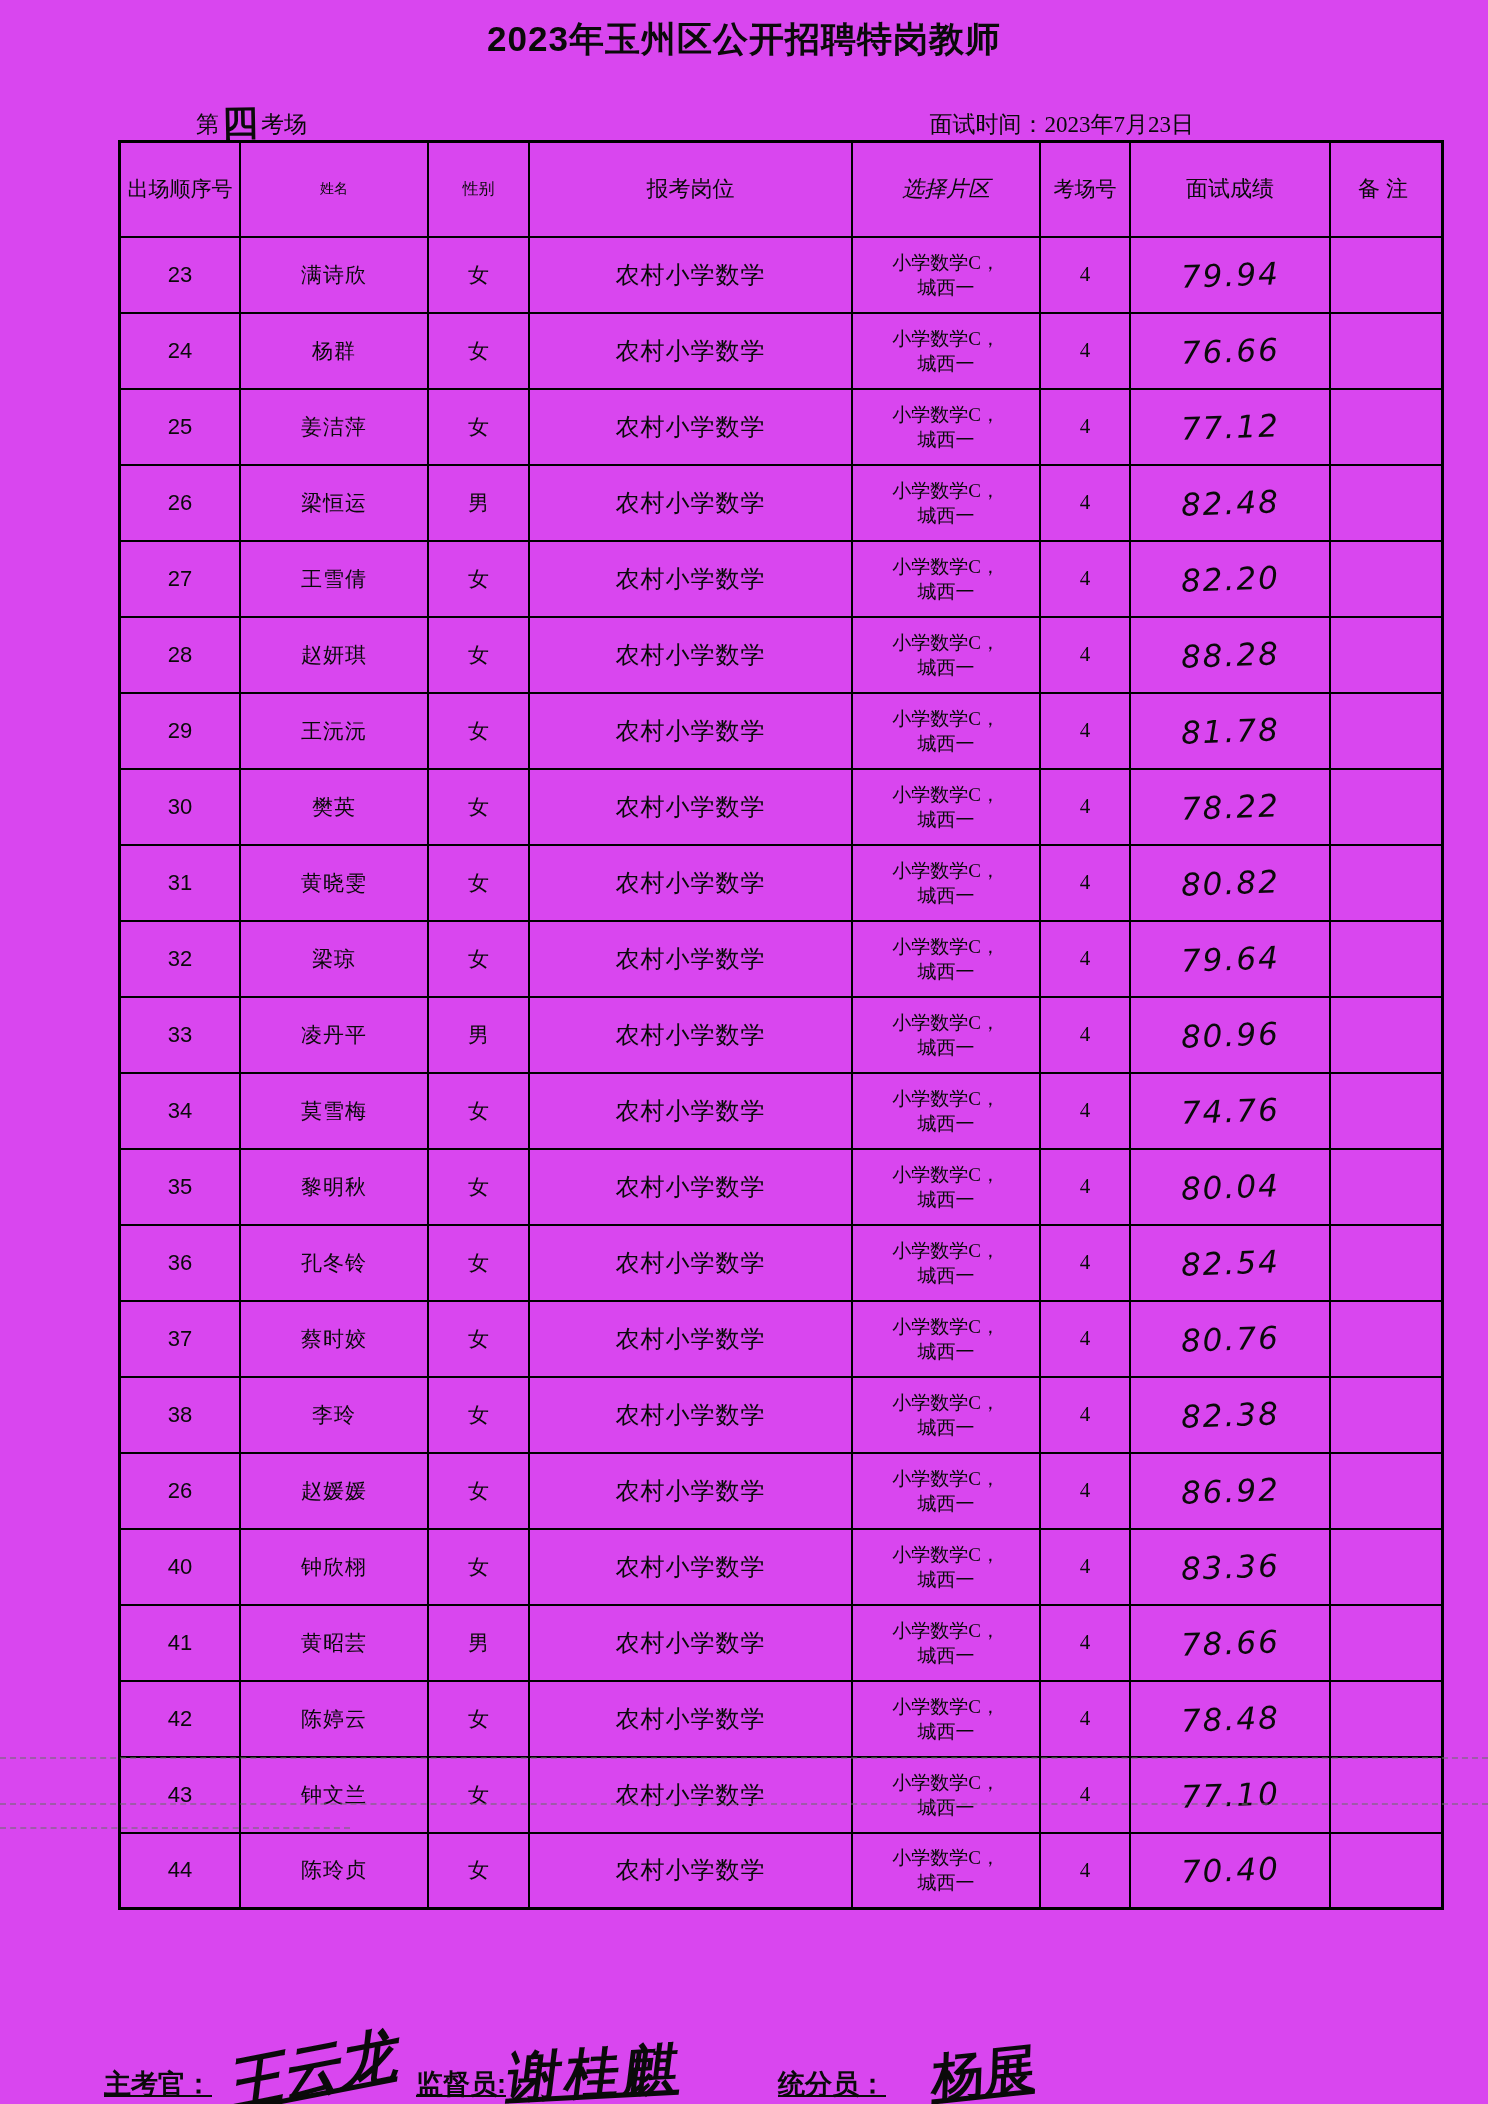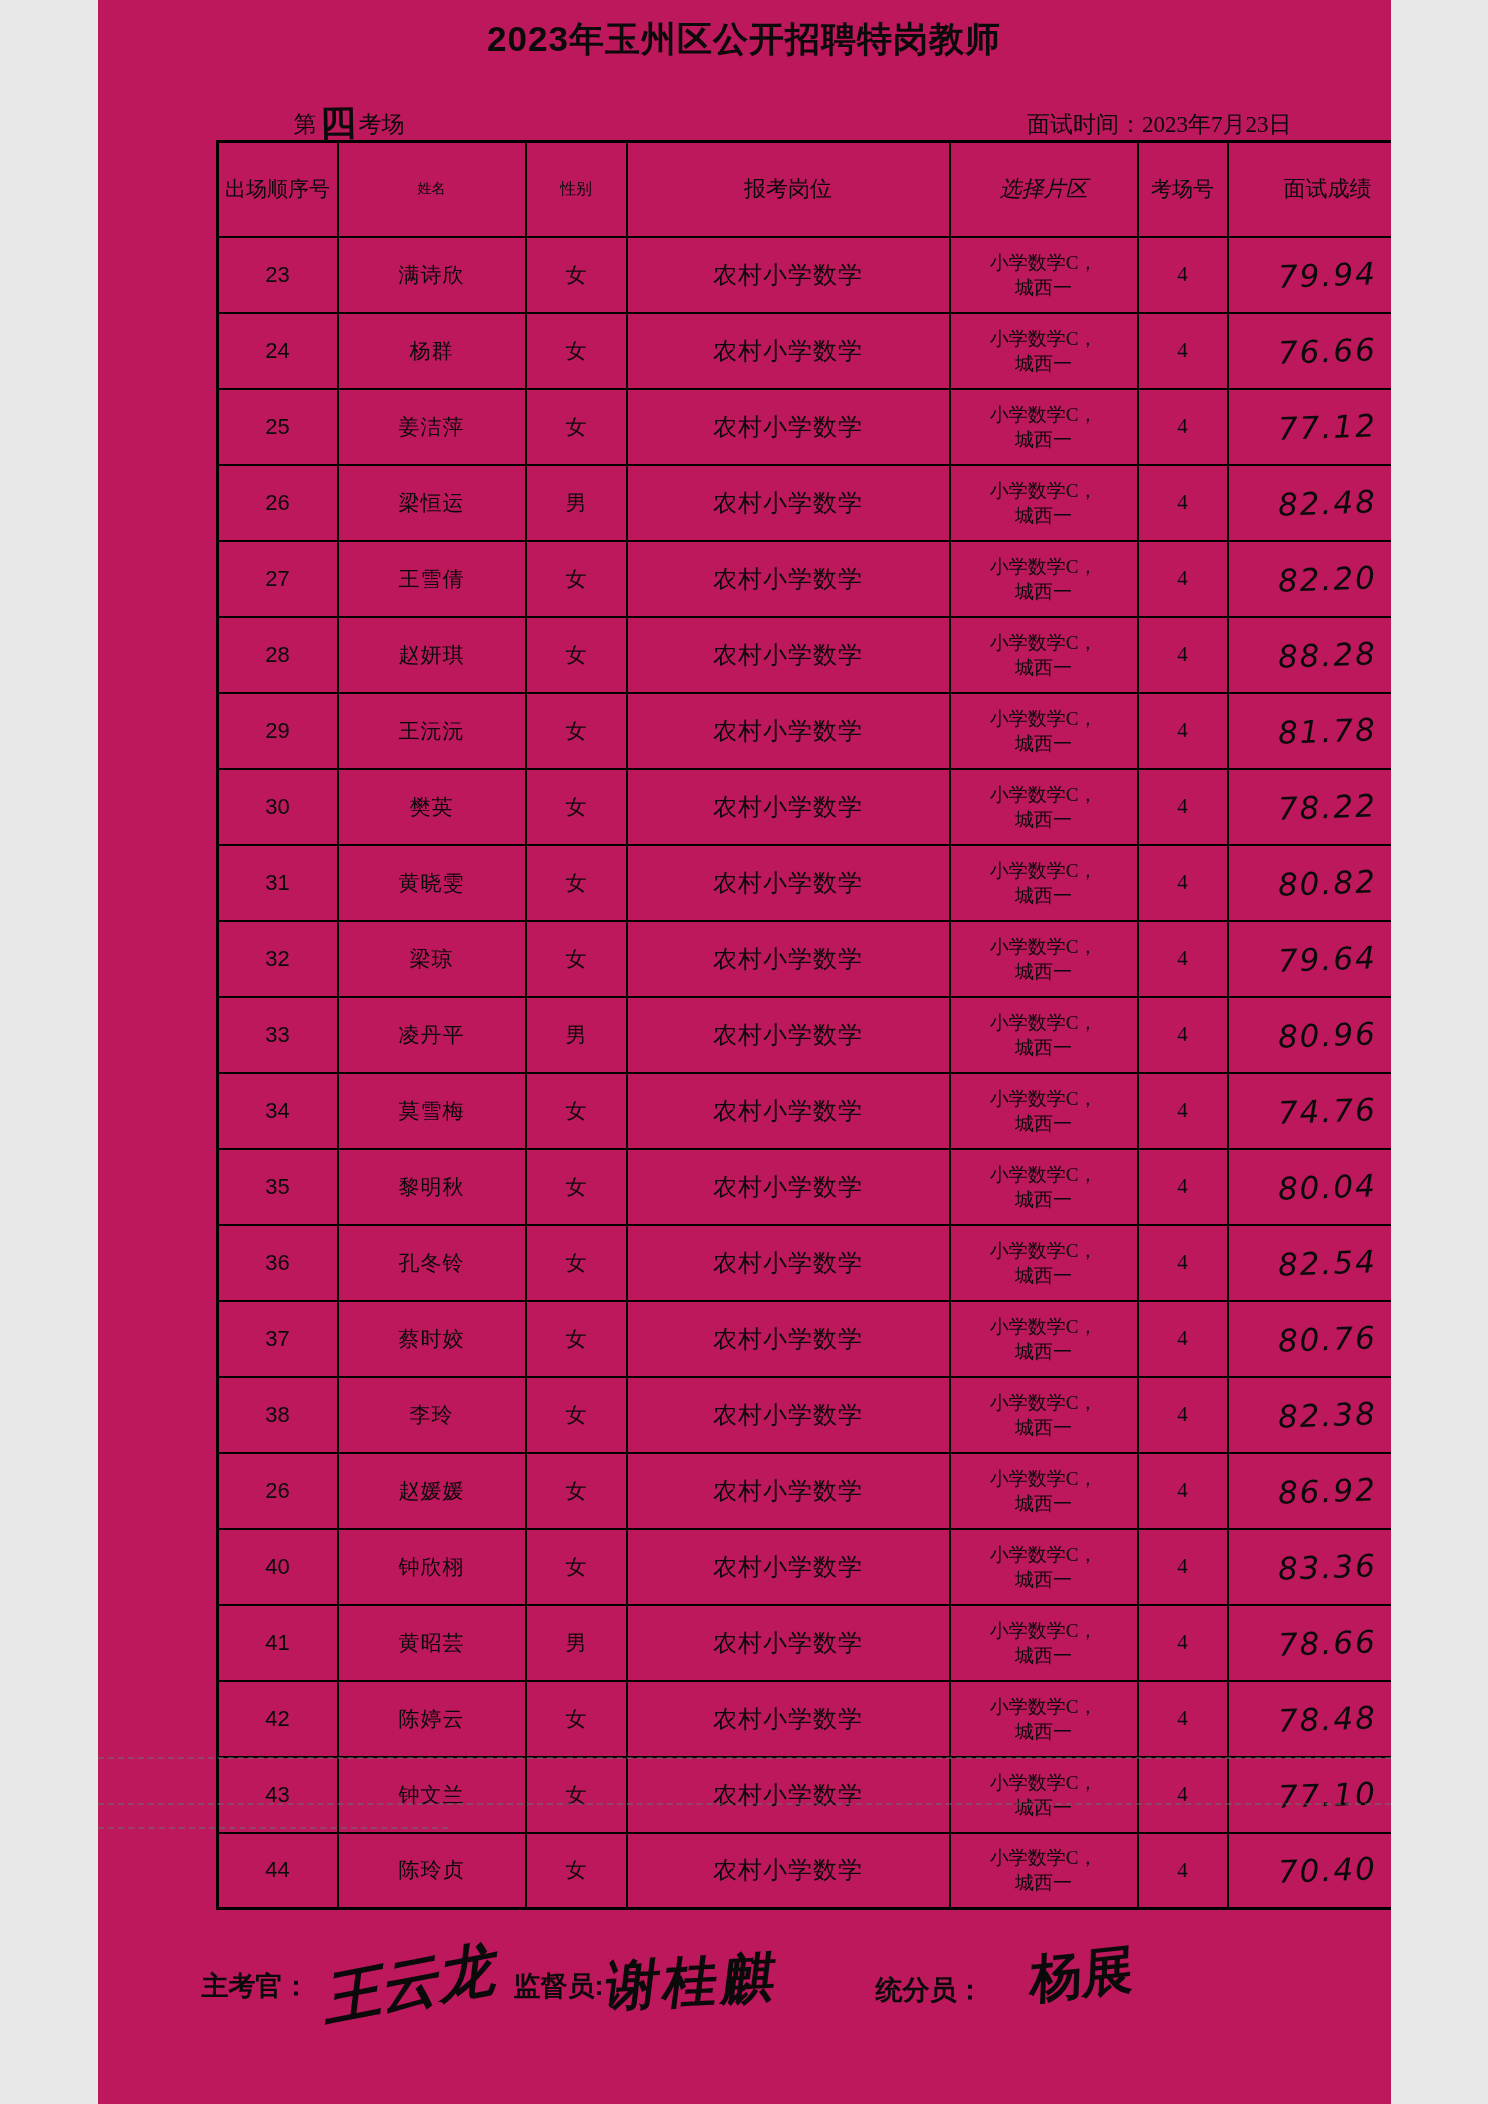--- a/index.html
+++ b/index.html
@@ -1,19 +1,19 @@
 <!DOCTYPE html>
 <html><head>
 <meta charset="utf-8">
 <style>
   html,body{margin:0;padding:0;background:#e8e8e8;}
   .page{
     position:relative;
-    width:1293px;height:2104px;
-    background:#be185d;
+    width:1488px;height:2104px;
+    background:#d946ef;
     margin:0 auto;
     overflow:hidden;
     font-family:"Liberation Serif","DejaVu Serif",serif;
     color:#0a0a0a;
   }
   .titles{position:absolute;top:18px;left:0;width:100%;text-align:center;}
   .title-main{
     font-family:"Liberation Sans","DejaVu Sans",sans-serif;
     font-weight:bold;font-size:35px;line-height:42px;letter-spacing:1px;
   }
@@ -64,21 +64,21 @@
   td.c-score{padding-bottom:4px;}
   .hand{
     display:inline-block;
     font-family:"DejaVu Sans",sans-serif;
     font-style:italic;font-weight:500;
     font-size:31px;letter-spacing:2px;
     transform:rotate(-2deg);
   }
   .footer{
     position:absolute;top:1952px;left:104px;right:16px;height:150px;
-    display:flex;align-items:flex-start;white-space:nowrap;
+    display:flex;align-items:flex-end;white-space:nowrap;text-decoration:underline;
   }
   .sig-label{
     font-family:"Liberation Sans","DejaVu Sans",sans-serif;
     font-weight:bold;font-size:27px;margin-top:16px;
   }
   .sig{
     font-family:"DejaVu Sans",sans-serif;
     font-weight:bold;line-height:1.1;
   }
   .sig-chief{font-size:58px;margin-left:16px;transform:rotate(-11deg) skewX(-18deg);}

